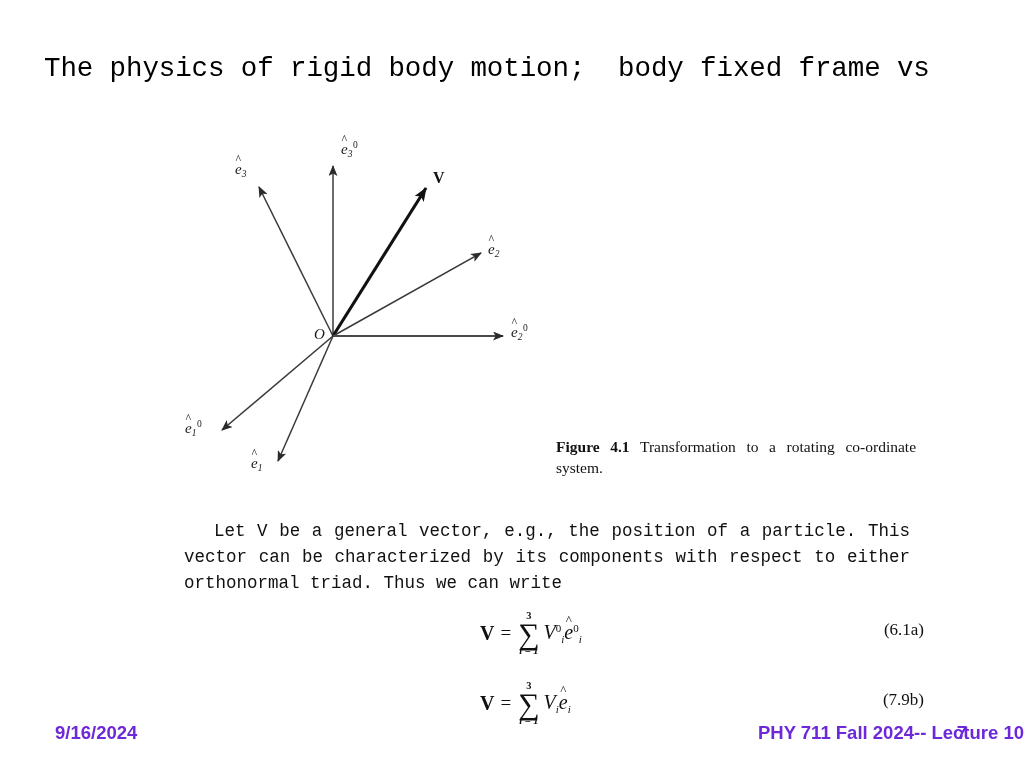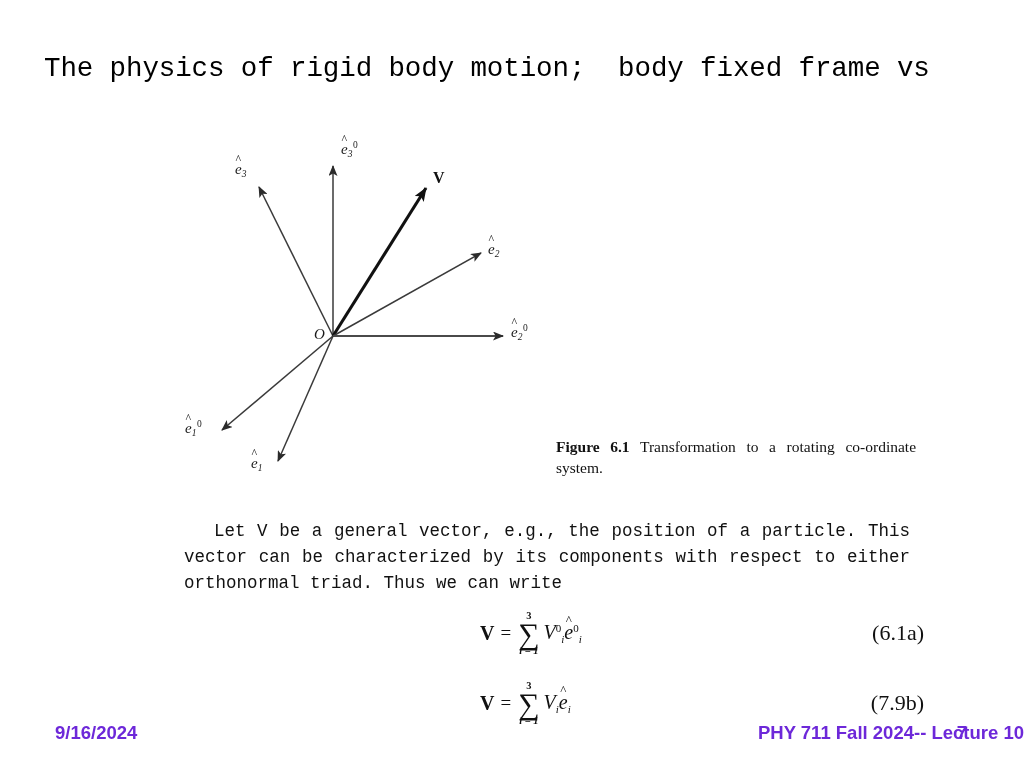--- a/index.html
+++ b/index.html
@@ -211,21 +211,21 @@
   .term sup {
     font-size: 11px;
     font-style: normal;
     vertical-align: 7px;
   }
   .eq-number {
     position: absolute;
     right: 0px;
     top: 12px;
     font-family: "Liberation Serif", serif;
-    font-size: 22px;
+    font-size: 17px;
     color: #111111;
     white-space: nowrap;
   }
 
   
   #slide-footer {
     position: absolute;
     left: 0;
     top: 722px;
     width: 1024px;
@@ -315,21 +315,21 @@
     <div class="axis-label" style="left:10px; top:285px;">
       <span class="base"><span class="hat">^</span><span>e</span></span><sub>1</sub><sup>0</sup>
     </div>
 
     <div class="axis-label" style="left:76px; top:320px;">
       <span class="base"><span class="hat">^</span><span>e</span></span><sub>1</sub>
     </div>
   </div>
 
   <div id="figure-caption">
-    <span class="cap-strong">Figure 6.1</span><span> Transformation to a rotating co-ordinate system.</span>
+    <span class="cap-strong">Figure 4.1</span><span> Transformation to a rotating co-ordinate system.</span>
   </div>
 
   <div id="body-paragraph">Let V be a general vector, e.g., the position of a particle. This vector can be characterized by its components with respect to either orthonormal triad. Thus we can write</div>
 
   <div class="equation-row" id="equation-6-1a">
     <div class="eq-body">
       <span class="eq-vec">V</span>
       <span class="eq-eq">=</span>
       <span class="sum-stack">
         <span class="sum-top">3</span>

